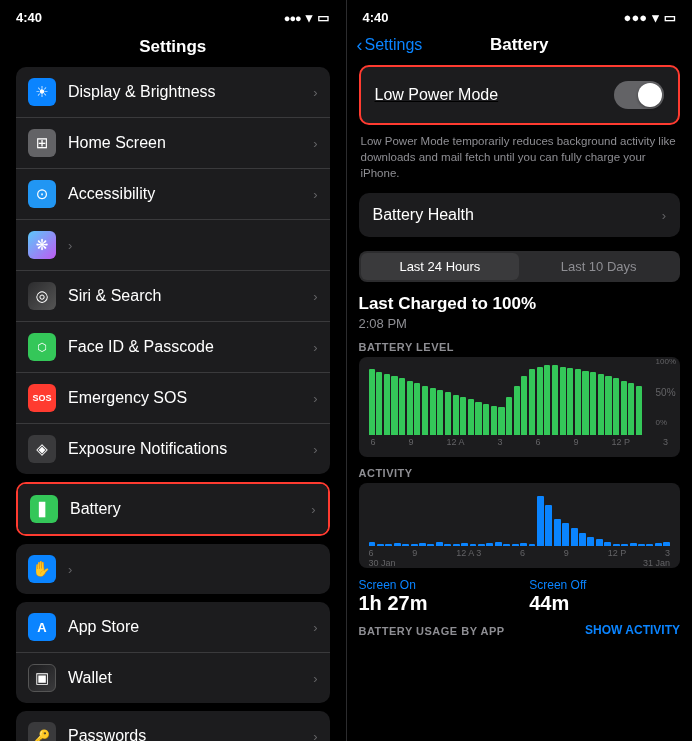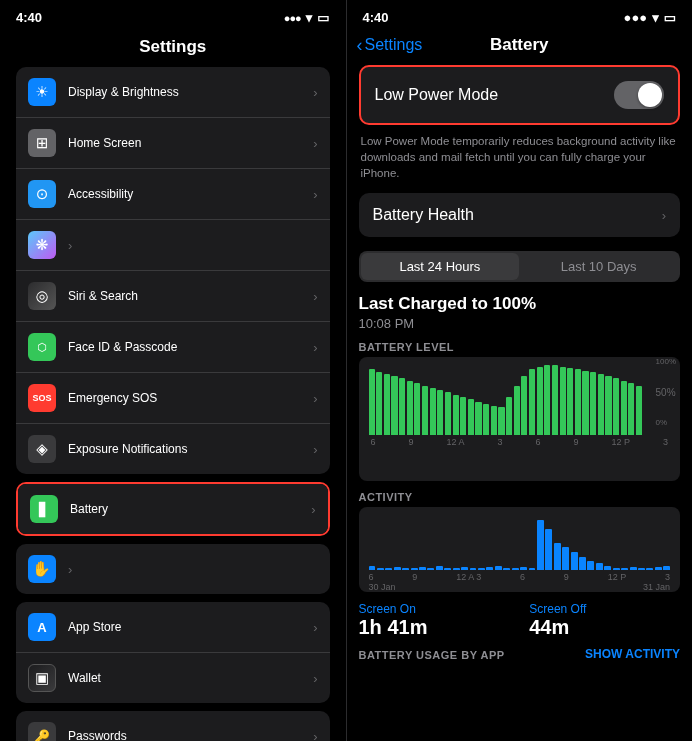--- a/index.html
+++ b/index.html
@@ -87,21 +87,21 @@
     .icon-blue2 { background: #2196f3; }
     .icon-green { background: #34c759; }
     .icon-red { background: #ff3b30; }
     .icon-dark-gray { background: #3a3a3c; }
     .icon-blue-app { background: #0a84ff; }
     .icon-battery { background: #34c759; }
 
     .item-label {
       flex: 1;
       color: #fff;
-      font-size: 12px;
+      font-size: 16px;
       font-weight: 400;
     }
 
     .chevron {
       color: #636366;
       font-size: 13px;
     }
 
     
     .right-panel {
@@ -155,20 +155,21 @@
 
     
     .low-power-row {
       background: #1c1c1e;
       border: 2px solid #ff3b30;
       border-radius: 10px;
       display: flex;
       align-items: center;
       padding: 14px 14px;
       margin-bottom: 8px;
+      text-decoration: underline;
     }
     .low-power-label {
       flex: 1;
       color: #fff;
       font-size: 16px;
     }
     .toggle {
       width: 50px;
       height: 28px;
       background: #636366;
@@ -258,21 +259,21 @@
       text-transform: uppercase;
       margin-bottom: 4px;
     }
 
     .chart-container {
       background: #1c1c1e;
       border-radius: 8px;
       padding: 8px 10px 4px;
       margin-bottom: 10px;
       position: relative;
-      height: 124px;
+      height: 100px;
     }
 
     .chart-x-labels {
       display: flex;
       justify-content: space-between;
       font-size: 9px;
       color: #636366;
       margin-top: 2px;
       padding: 0 2px;
     }
@@ -457,21 +458,21 @@
       <span class="battery-health-label">Battery Health</span>
       <span class="chevron">›</span>
     </div>
 
     <div class="time-tabs">
       <div class="time-tab active">Last 24 Hours</div>
       <div class="time-tab inactive">Last 10 Days</div>
     </div>
 
     <div class="last-charged-title">Last Charged to 100%</div>
-    <div class="last-charged-time">10:08 PM</div>
+    <div class="last-charged-time">2:08 PM</div>
 
     <div class="section-label">BATTERY LEVEL</div>
     <div class="chart-container">
       <div style="display:flex; height:70px; align-items:flex-end; gap:1.5px; padding-right:28px;">
 
       <div style="flex: 1 1 0%; height: 66.5px; border-radius: 1px 1px 0px 0px; background: rgb(52, 199, 89);"></div>
           <div style="flex: 1 1 0%; height: 63px; border-radius: 1px 1px 0px 0px; background: rgb(52, 199, 89);"></div>
           <div style="flex: 1 1 0%; height: 61.6px; border-radius: 1px 1px 0px 0px; background: rgb(52, 199, 89);"></div>
           <div style="flex: 1 1 0%; height: 59.5px; border-radius: 1px 1px 0px 0px; background: rgb(52, 199, 89);"></div>
           <div style="flex: 1 1 0%; height: 57.4px; border-radius: 1px 1px 0px 0px; background: rgb(52, 199, 89);"></div>
@@ -576,21 +577,21 @@
       </div>
       <div style="display:flex; justify-content:space-between; font-size:9px; color:#636366;">
         <span>30 Jan</span>
         <span>31 Jan</span>
       </div>
     </div>
 
     <div class="screen-row">
       <div class="screen-col">
         <div class="screen-label">Screen On</div>
-        <div class="screen-value">1h 41m</div>
+        <div class="screen-value">1h 27m</div>
       </div>
       <div class="screen-col">
         <div class="screen-label">Screen Off</div>
         <div class="screen-value">44m</div>
       </div>
     </div>
 
     <div class="battery-usage-row">
       <span class="battery-usage-label">BATTERY USAGE BY APP</span>
       <span class="show-activity-btn">SHOW ACTIVITY</span>

